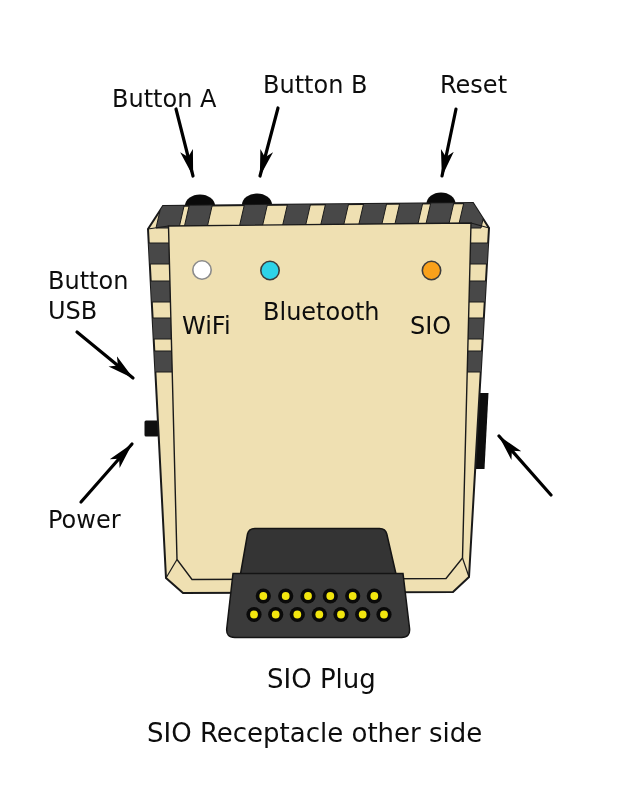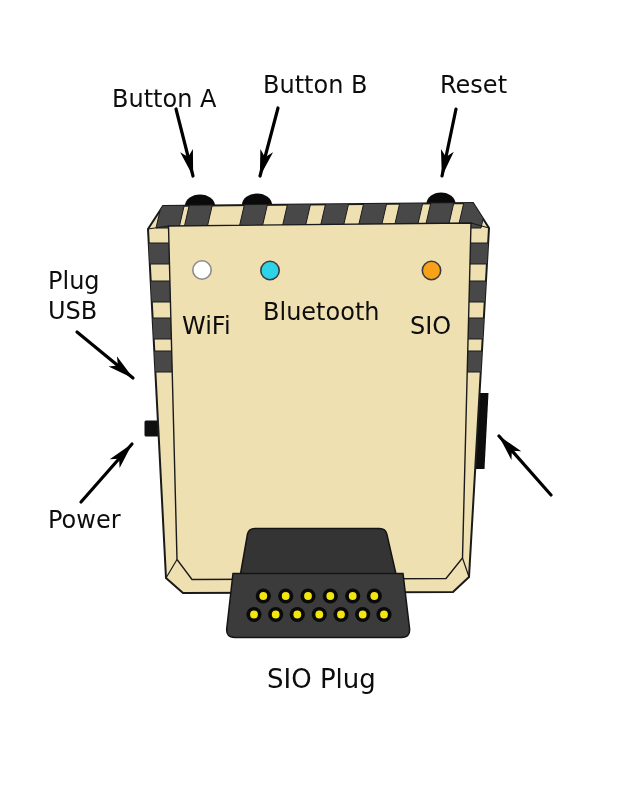--- a/index.html
+++ b/index.html
@@ -134,25 +134,26 @@
       <line x1="81" y1="502" x2="132" y2="444" marker-end="url(#dart)"></line>
       <line x1="551" y1="495" x2="499" y2="436" marker-end="url(#dart)"></line>
     </g>
   </svg>
 
   <div class="lbl" style="left:112px; top:70px;margin-top:14px;">Button A</div>
   <div class="lbl" style="left:263px; top:70px;">Button B</div>
   <div class="lbl" style="left:440px; top:70px;">Reset</div>
 
   <div class="lbl" style="left:48px; top:266px;">
-    <div>Plug</div>
+    <div>Button</div>
     <div>USB</div>
   </div>
 
   <div class="lbl" style="left:182px; top:311px;">WiFi</div>
   <div class="lbl" style="left:263px; top:297px;">Bluetooth</div>
   <div class="lbl" style="left:410px; top:311px;">SIO</div>
 
   <div class="lbl" style="left:48px; top:505px;">Power</div>
 
   <div class="lbl big" style="left:267px; top:648px;margin-top:15px;">SIO Plug</div>
+  <div class="lbl big" style="left:147px; top:717px;">SIO Receptacle other side</div>
 
 </div>
 
 </body></html>

